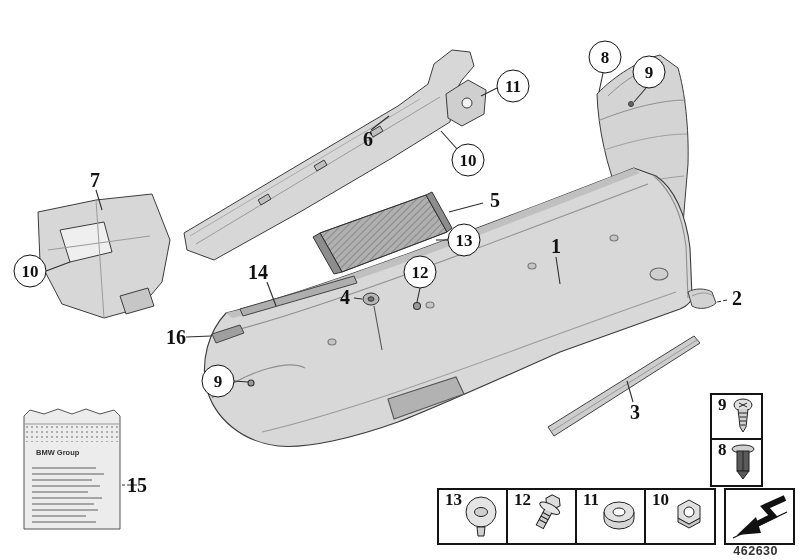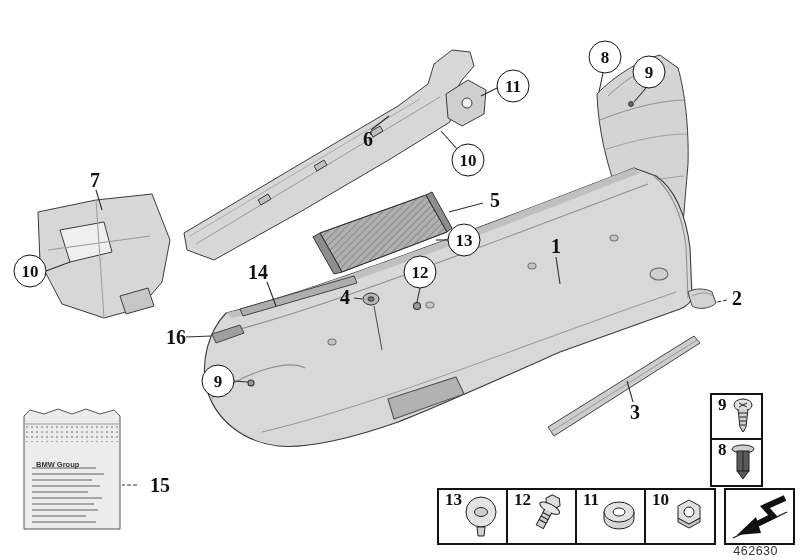--- a/index.html
+++ b/index.html
@@ -14,22 +14,22 @@
   .callout.circled{width:31px;height:31px;border:1.7px solid #111;border-radius:50%;
            background:#fff;display:flex;align-items:center;justify-content:center;
            font-size:17px;}
   
   .lbox{position:absolute;border:2px solid #141414;background:#fff;box-sizing:border-box;z-index:4;}
   .lnum{position:absolute;top:0px;left:6px;font-family:"Liberation Serif",serif;
         font-weight:bold;font-size:17px;color:#111;}
   .licon{position:absolute;left:50%;bottom:2px;transform:translateX(-50%);}
   .licon-right{position:absolute;right:3px;bottom:3px;transform:none;left:auto;}
   #docid{position:absolute;right:22px;bottom:2px;font-size:12.5px;color:#333;
-         font-family:"Liberation Sans",sans-serif;letter-spacing:.5px;}
-  #bag-brand{position:absolute;left:36px;top:460px;font-size:7.5px;font-weight:bold;
+         font-family:"Liberation Sans",sans-serif;letter-spacing:.5px;font-weight:bold;}
+  #bag-brand{position:absolute;left:36px;top:448px;font-size:7.5px;font-weight:bold;
          color:#333;z-index:3;}
 </style>
 </head>
 <body>
 
 <div id="stage">
 
   <svg id="art" width="800" height="560" viewBox="0 0 800 560">
     <defs>
       <pattern id="dots" width="5" height="5" patternUnits="userSpaceOnUse">
@@ -168,21 +168,21 @@
       <div class="callout circled" style="left: 464px; top: 240px;">13</div>
       <div class="callout" style="left: 556px; top: 246px;">1</div>
       <div class="callout circled" style="left: 30px; top: 271px;">10</div>
       <div class="callout" style="left: 258px; top: 272px;">14</div>
       <div class="callout circled" style="left: 420px; top: 272px;">12</div>
       <div class="callout" style="left: 345px; top: 297px;">4</div>
       <div class="callout" style="left: 737px; top: 298px;">2</div>
       <div class="callout" style="left: 176px; top: 337px;">16</div>
       <div class="callout circled" style="left: 218px; top: 381px;">9</div>
       <div class="callout" style="left: 635px; top: 412px;">3</div>
-      <div class="callout" style="left: 160px; top: 485px;">15</div>
+      <div class="callout" style="left: 137px; top: 485px;">15</div>
     </div>
 
   <div class="lbox" style="left:710px;top:393px;width:53px;height:47px">
     <span class="lnum">9</span>
     <svg class="licon licon-right" width="30" height="38" viewBox="0 0 30 38">
       <ellipse cx="15" cy="8" rx="9" ry="6" fill="#e0e0e0" stroke="#222"></ellipse>
       <path d="M11,6 L19,10 M19,6 L11,10" stroke="#222" fill="none"></path>
       <path d="M10,12 L12,30 L15,35 L18,30 L20,12" fill="#d0d0d0" stroke="#222"></path>
       <path d="M11,16 h8 M11.5,20 h7 M12,24 h6 M12.5,28 h5" stroke="#222" fill="none"></path>
     </svg>

